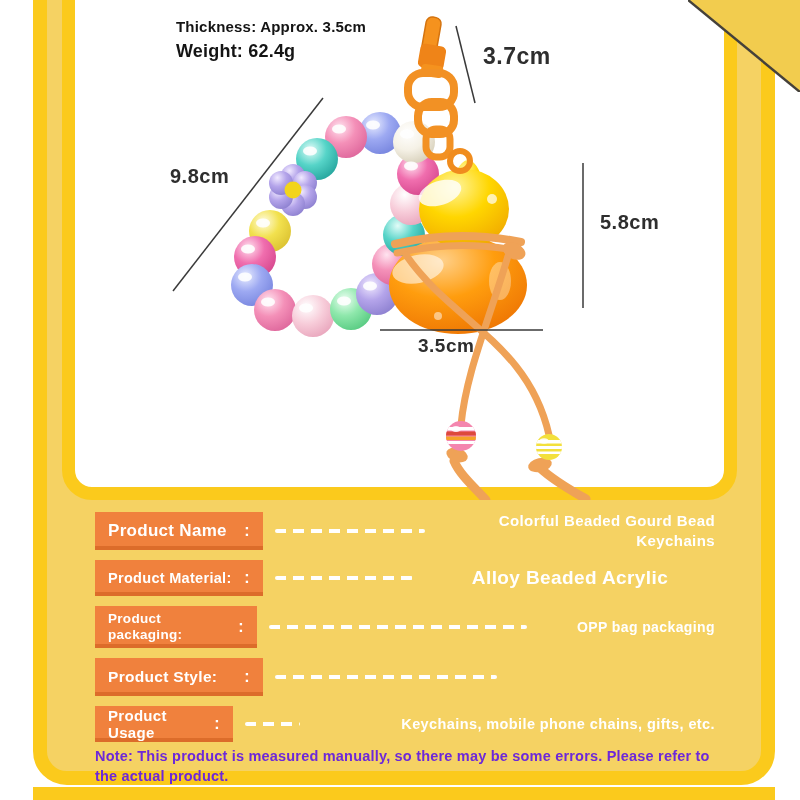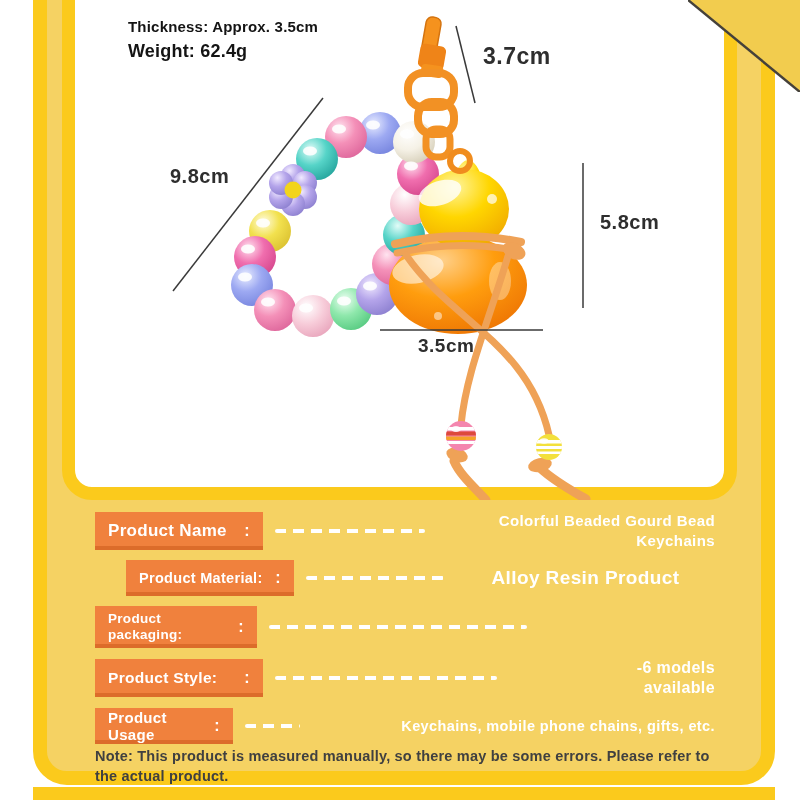--- a/index.html
+++ b/index.html
@@ -15,21 +15,21 @@
     border:14px solid #fbca1c;border-radius:34px;
   }
   
   .card{
     position:absolute;left:62px;top:-30px;width:675px;height:530px;
     box-sizing:border-box;background:#ffffff;
     border:13px solid #fbca1c;border-radius:30px;
   }
   .card-inner{position:absolute;left:13px;top:30px;width:649px;height:487px;}
   .photo-svg{position:absolute;left:0;top:0;}
-  .spec{position:absolute;font-weight:bold;color:#141414;letter-spacing:.2px;}
+  .spec{position:absolute;font-weight:bold;color:#141414;letter-spacing:.2px;margin-left:48px;}
   .spec-thickness{left:40px;top:5px;font-size:15px;}
   .spec-weight{left:40px;top:28px;font-size:18px;}
   .mlabel{position:absolute;font-weight:bold;color:#2e2e2e;letter-spacing:.5px;}
   .m-37{left:395px;top:30px;font-size:23px;}
   .m-98{left:82px;top:152px;font-size:20px;}
   .m-58{left:512px;top:198px;font-size:20px;}
   .m-35{left:330px;top:322px;font-size:19px;}
   
   .fold{position:absolute;right:0;top:0;width:112px;height:92px;}
   
@@ -39,38 +39,38 @@
   .row{display:flex;align-items:center;margin-bottom:10px;}
   .btn{
     background:#f0813d;border-radius:0;color:#fff;font-weight:bold;
     display:flex;align-items:center;justify-content:space-between;
     padding:0 13px;box-sizing:border-box;flex-shrink:0;
     box-shadow:inset 0 -4px 0 rgba(186,74,12,.38);
     letter-spacing:.3px;
   }
   .btn .colon{font-size:16px;margin-left:6px;}
   .r1 .btn{width:168px;height:38px;font-size:17px;}
-  .r2 .btn{width:168px;height:36px;font-size:14.5px;margin-left:31px;}
+  .r2 .btn{width:168px;height:36px;font-size:14.5px;}
   .r3 .btn{width:162px;height:42px;font-size:13.5px;line-height:1.15;}
   .r4 .btn{width:168px;height:38px;font-size:15.5px;}
   .r5 .btn{width:138px;height:36px;font-size:15px;}
   .dash{
     height:4px;border-radius:2px;flex-shrink:0;margin:0 12px;
     background-image:repeating-linear-gradient(90deg,#fff 0 11px,rgba(255,255,255,0) 11px 18px);
   }
   .d1{width:150px;}.d2{width:138px;}.d3{width:258px;}.d4{width:222px;}.d5{width:55px;}
   .val{color:#fff;font-weight:bold;letter-spacing:.4px;}
   .v1{width:282px;text-align:right;font-size:15px;line-height:1.3;margin-left:auto;}
   .v2{flex:1;text-align:center;font-size:19px;}
   .v3{flex:1;text-align:right;font-size:14px;}
   .v4{width:140px;text-align:right;font-size:16px;line-height:1.25;margin-left:auto;}
   .v5{flex:1;text-align:right;font-size:14.5px;}
   .note{
     position:absolute;left:95px;top:747px;width:618px;
-    font-weight:bold;font-size:14.5px;color:#404040;line-height:1.35;letter-spacing:.2px;
+    font-weight:bold;font-size:14.5px;color:#6d28d9;line-height:1.35;letter-spacing:.2px;
   }
 </style>
 </head>
 <body>
 
 <div class="panel"></div>
 
 <div class="card">
   <div class="card-inner">
 
@@ -269,38 +269,38 @@
     <div class="dash d1"></div>
     <div class="val v1">Colorful Beaded Gourd Bead Keychains</div>
   </div>
 
   <div class="row r2">
     <div class="btn">
       <span>Product Material:</span>
       <span class="colon">:</span>
     </div>
     <div class="dash d2"></div>
-    <div class="val v2">Alloy Resin Product</div>
+    <div class="val v2">Alloy Beaded Acrylic</div>
   </div>
 
   <div class="row r3">
     <div class="btn">
       <span style="width:92px;">Product packaging:</span>
       <span class="colon">:</span>
     </div>
     <div class="dash d3"></div>
+    <div class="val v3">OPP bag packaging</div>
   </div>
 
   <div class="row r4">
     <div class="btn">
       <span>Product Style:</span>
       <span class="colon">:</span>
     </div>
     <div class="dash d4"></div>
-    <div class="val v4">-6 models available</div>
   </div>
 
   <div class="row r5">
     <div class="btn">
       <span>Product Usage</span>
       <span class="colon">:</span>
     </div>
     <div class="dash d5"></div>
     <div class="val v5">Keychains, mobile phone chains, gifts, etc.</div>
   </div>

